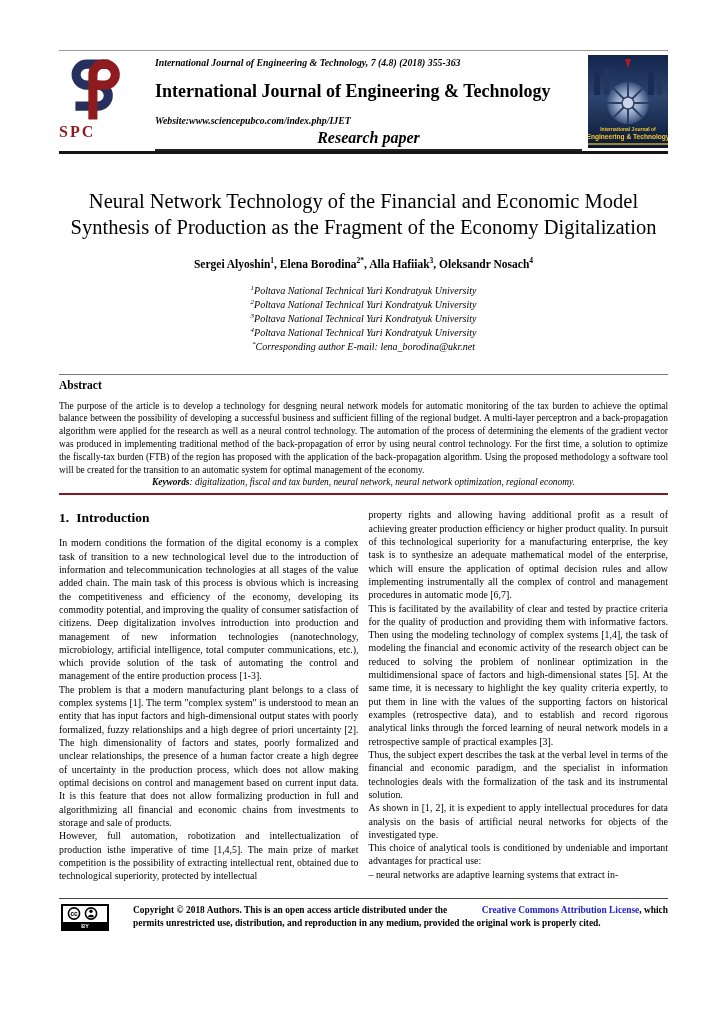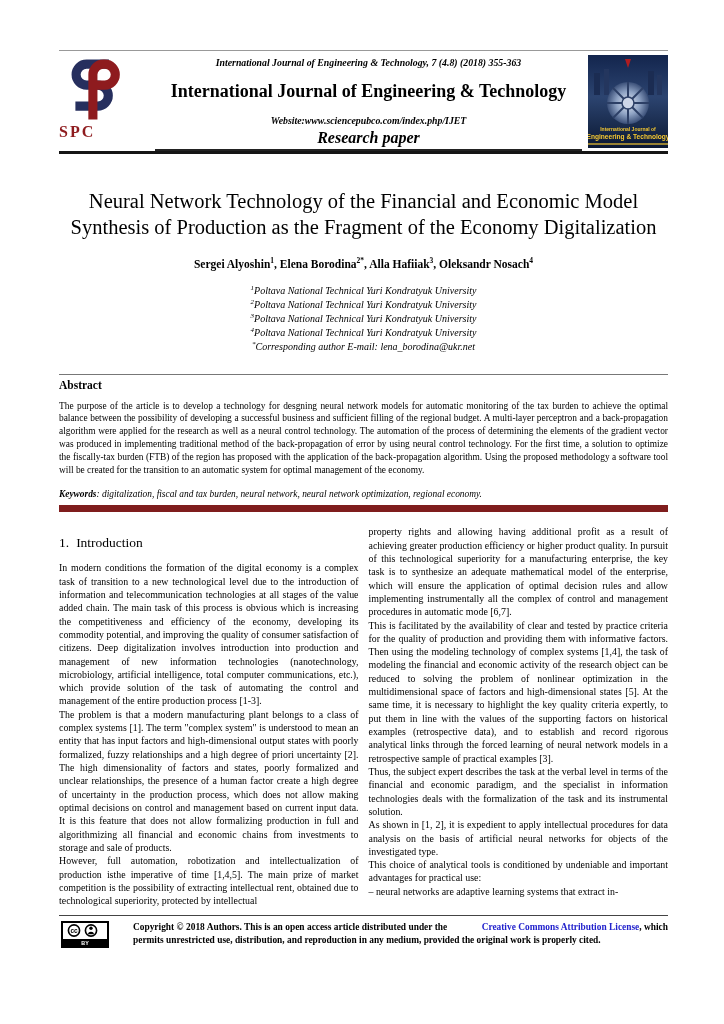--- a/index.html
+++ b/index.html
@@ -39,21 +39,21 @@
     color: #8e1b1e;
     font-weight: bold;
     font-size: 16px;
     letter-spacing: 2px;
     margin-top: -2px;
   }
   .header-center {
     flex: 1;
     display: flex;
     flex-direction: column;
-    align-items: center;
+    align-items: flex-start;
     padding: 0 6px;
   }
   .citation {
     font-size: 9.8px;
     font-weight: bold;
     font-style: italic;
     margin-top: 2px;
   }
   .journal-title {
     font-size: 18px;
@@ -122,41 +122,42 @@
     font-weight: bold;
     margin-top: 4px;
   }
   .abstract-text {
     margin: 9px 0 0 0;
     font-size: 9.4px;
     line-height: 1.38;
     text-align: justify;
   }
   .keywords {
-    margin-top: 12px;
+    margin-top: 0;
     font-size: 9.4px;
     font-style: italic;
     padding-bottom: 6px;
-    border-bottom: 7px solid #7f1d1d;
+    border-bottom: 2px solid #7f1d1d;
+    text-align: center;
   }
   .keywords .kw-label { font-weight: bold; }
 
   
   .columns {
     margin-top: 13px;
     display: flex;
     gap: 10px;
     height: 384px;
     overflow: hidden;
   }
   .col { flex: 1; min-width: 0; }
   .section-heading {
     font-size: 13.5px;
-    font-weight: normal;
-    margin: 10px 0 10px 0;
+    font-weight: bold;
+    margin: 2px 0 10px 0;
   }
   .section-heading .sec-num { margin-right: 7px; }
   .body-par {
     margin: 0;
     font-size: 9.9px;
     line-height: 1.345;
     text-align: justify;
   }
 
   

